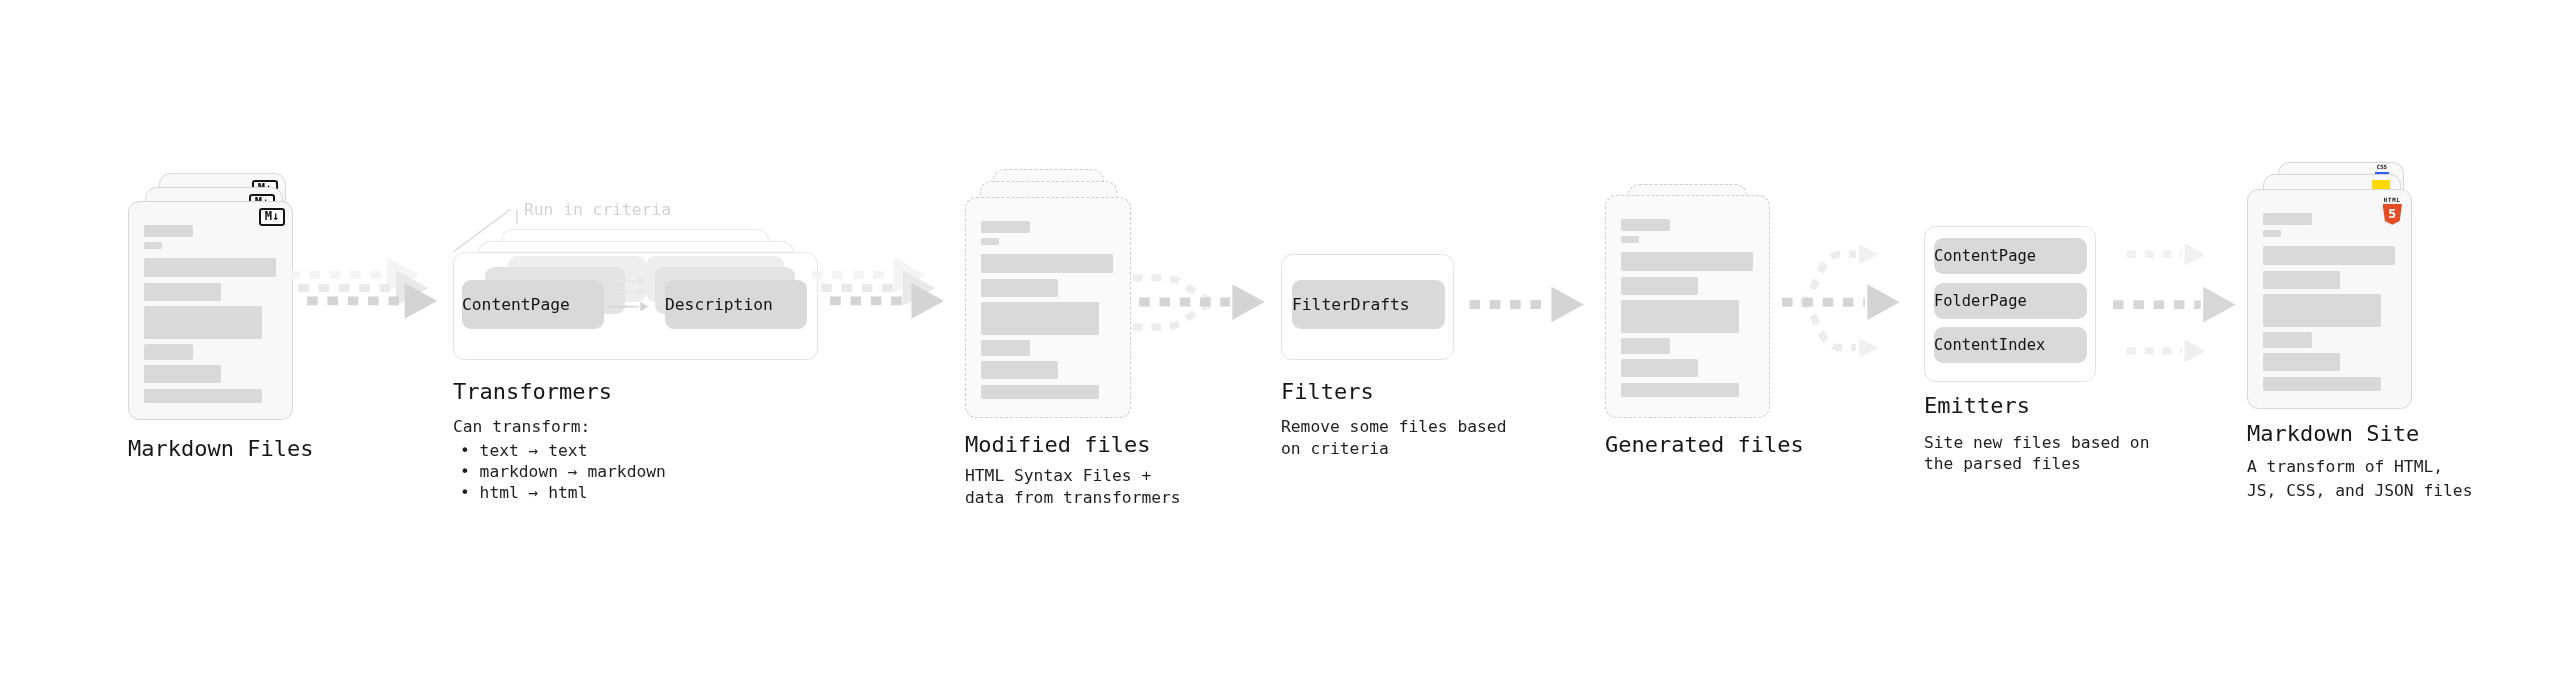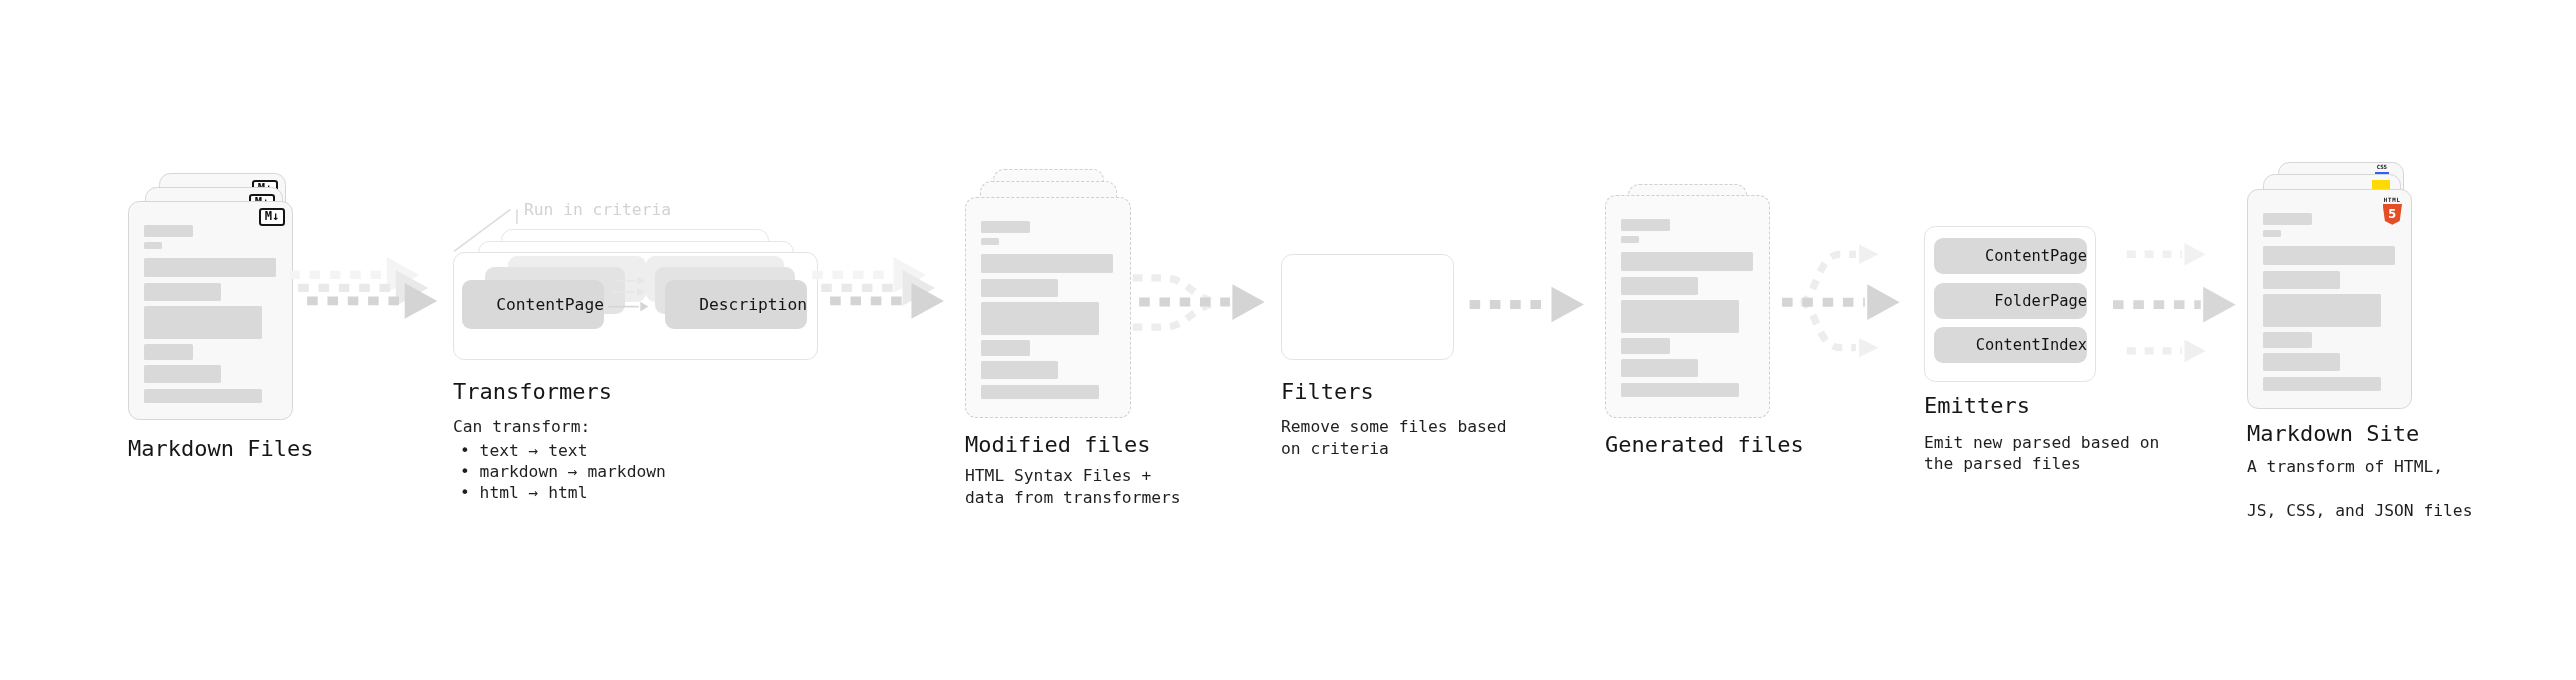--- a/index.html
+++ b/index.html
@@ -29,21 +29,21 @@
   .html5-badge{position:absolute;top:6.5px;right:6.5px;width:24.4px;text-align:center;}
   .html5-word{font-size:5.7px;font-weight:bold;letter-spacing:0.8px;color:#111;line-height:6.5px;}
   .html5-shield{width:19.5px;height:21px;margin:0.8px auto 0;background:#e44d26;
     clip-path:polygon(0% 0%,100% 0%,88% 82%,50% 100%,12% 82%);
     display:flex;align-items:center;justify-content:center;}
   .html5-shield span{color:#fff;font-weight:bold;font-size:11.4px;font-family:"DejaVu Sans","Liberation Sans",sans-serif;}
   
   .obox{position:absolute;box-sizing:border-box;background:#ffffff;border:1.6px solid #e6e6e6;border-radius:11.4px;}
   .obox.frontbox{border-color:#e3e3e3;}
   .node{position:absolute;box-sizing:border-box;background:#d9d9d9;border-radius:9px;
-    display:flex;align-items:center;justify-content:flex-end;font-size:16.3px;color:#141414;}
+    display:flex;align-items:center;justify-content:flex-start;font-size:16.3px;color:#141414;}
   .node.small{font-size:15.4px;}
   .node-ghost1{position:absolute;background:#e3e3e3;border-radius:9px;}
   .node-ghost2{position:absolute;background:#eeeeee;border-radius:9px;}
   
   .title{position:absolute;font-size:22px;font-weight:500;color:#161616;white-space:nowrap;}
   .sub{position:absolute;font-size:16.3px;line-height:21px;color:#1f1f1f;white-space:nowrap;}
   .annotation{position:absolute;font-size:16.3px;color:#d2d2d2;white-space:nowrap;}
   svg{position:absolute;overflow:visible;}
 </style>
 </head>
@@ -161,20 +161,23 @@
   <div class="sub" style="left:965px;top:487px">data from transformers</div>
 
   <svg style="left:1131px;top:264px" width="146" height="81" viewBox="0 0 180 100">
     <path d="M2,17 H40 C70,17 76,44 108,47" stroke="#ededed" stroke-width="9" stroke-dasharray="12 11" fill="none"></path>
     <path d="M2,78 H40 C70,78 76,51 108,48" stroke="#ededed" stroke-width="9" stroke-dasharray="12 11" fill="none"></path>
     <line x1="10" y1="47" x2="122" y2="47" stroke="#d4d4d4" stroke-width="11" stroke-dasharray="13 12"></line>
     <polygon points="125,25 125,69 165,47" fill="#d4d4d4"></polygon>
   </svg>
 
   <div class="obox frontbox" style="left:1281px;top:254px;width:173px;height:106px"></div>
+  <div class="node" style="left:1292px;top:280px;width:153px;height:49px">
+    <span>FilterDrafts</span>
+  </div>
   <div class="title" style="left:1281px;top:379px">Filters</div>
   <div class="sub" style="left:1281px;top:416px">Remove some files based</div>
   <div class="sub" style="left:1281px;top:438px">on criteria</div>
 
   <svg style="left:1463px;top:268px" width="130" height="73" viewBox="0 0 160 90">
     <line x1="8" y1="45" x2="106" y2="45" stroke="#d4d4d4" stroke-width="11" stroke-dasharray="13 12"></line>
     <polygon points="109,23 109,67 149,45" fill="#d4d4d4"></polygon>
   </svg>
 
   <div class="doc dashed" style="left:1628px;top:184px;width:119px;height:187px"></div>
@@ -205,21 +208,21 @@
   <div class="node small" style="left:1934px;top:238px;width:153px;height:36px">
     <span>ContentPage</span>
   </div>
   <div class="node small" style="left:1934px;top:283px;width:153px;height:36px">
     <span>FolderPage</span>
   </div>
   <div class="node small" style="left:1934px;top:327px;width:153px;height:36px">
     <span>ContentIndex</span>
   </div>
   <div class="title" style="left:1924px;top:393px">Emitters</div>
-  <div class="sub" style="left:1924px;top:432px">Emit new parsed based on</div>
+  <div class="sub" style="left:1924px;top:432px">Site new files based on</div>
   <div class="sub" style="left:1924px;top:453px">the parsed files</div>
 
   <svg style="left:2113px;top:238px" width="130" height="130" viewBox="0 0 160 160">
     <line x1="17" y1="20" x2="85" y2="20" stroke="#f0f0f0" stroke-width="9" stroke-dasharray="11 11"></line>
     <polygon points="88,6 88,34 114,20" fill="#f1f1f1"></polygon>
     <line x1="0" y1="82" x2="108" y2="82" stroke="#d7d7d7" stroke-width="11" stroke-dasharray="13 12"></line>
     <polygon points="111,60 111,104 151,82" fill="#d7d7d7"></polygon>
     <line x1="17" y1="139" x2="85" y2="139" stroke="#eeeeee" stroke-width="9" stroke-dasharray="11 11"></line>
     <polygon points="88,125 88,153 114,139" fill="#efefef"></polygon>
   </svg>
@@ -246,16 +249,16 @@
       </div>
     <div class="html5-badge">
       <div class="html5-word">HTML</div>
       <div class="html5-shield">
           <span>5</span>
         </div>
     </div>
   </div>
   <div class="title" style="left:2247px;top:421px">Markdown Site</div>
   <div class="sub" style="left:2247px;top:456px">A transform of HTML,</div>
-  <div class="sub" style="left:2247px;top:500px">JS, CSS, and JSON files</div>
+  <div class="sub" style="left:2247px;top:480px">JS, CSS, and JSON files</div>
 
 </div>
 
 
 </body></html>

